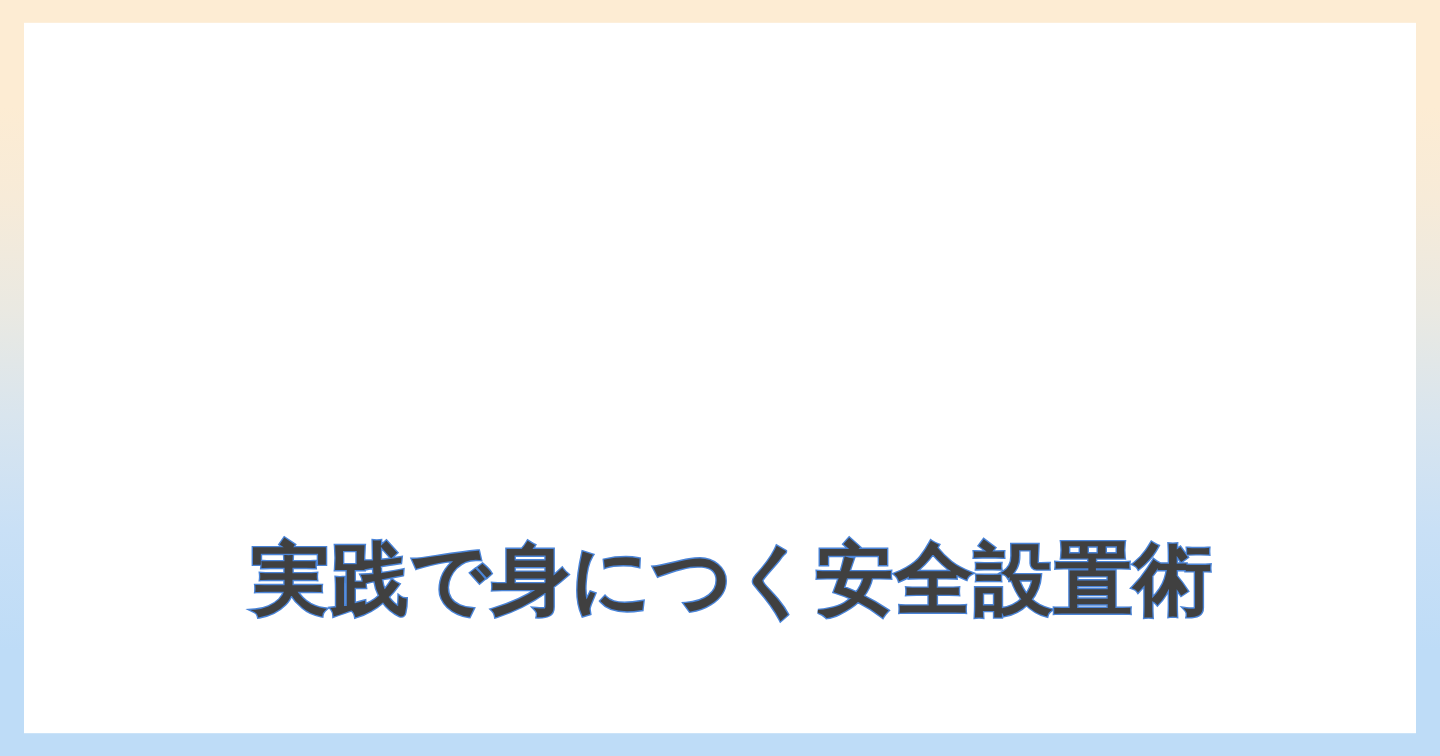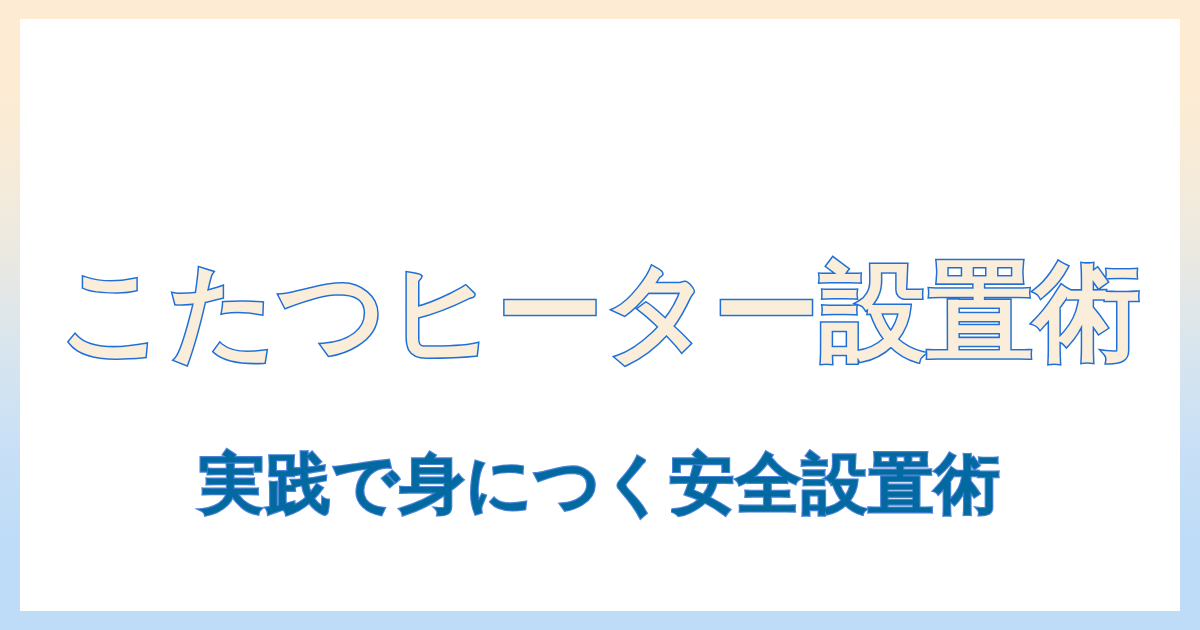--- a/index.html
+++ b/index.html
@@ -96,21 +96,20 @@
 </style>
 </head>
 <body>
 
 <div id="canvas" style="background: linear-gradient(rgb(253, 236, 211) 0%, rgb(253, 236, 211) 14%, rgb(247, 235, 216) 26%, rgb(234, 233, 226) 41%, rgb(217, 229, 238) 55%, rgb(201, 224, 246) 70%, rgb(190, 220, 247) 86%, rgb(190, 220, 247) 100%);">
 
   <div id="card" style="background: rgb(255, 255, 255);">
 
     <div id="text-block">
 
-      <h1 id="main-title" style="color: rgb(250, 238, 218); -webkit-text-stroke: 3.04px rgb(31, 111, 214); font-size: 106.42px;">こたつヒーター設置術</h1>
 
-      <h2 id="sub-title" style="color: #0369a1; -webkit-text-stroke: 2.29px rgb(74, 132, 216); font-size: 65.34px;">実践で身につく安全設置術</h2>
+      <h2 id="sub-title" style="color: #404040; -webkit-text-stroke: 2.29px rgb(74, 132, 216); font-size: 65.34px; padding-left: 10px;">実践で身につく安全設置術</h2>
 
     </div>
 
   </div>
 
 </div>
 
 </body></html>

